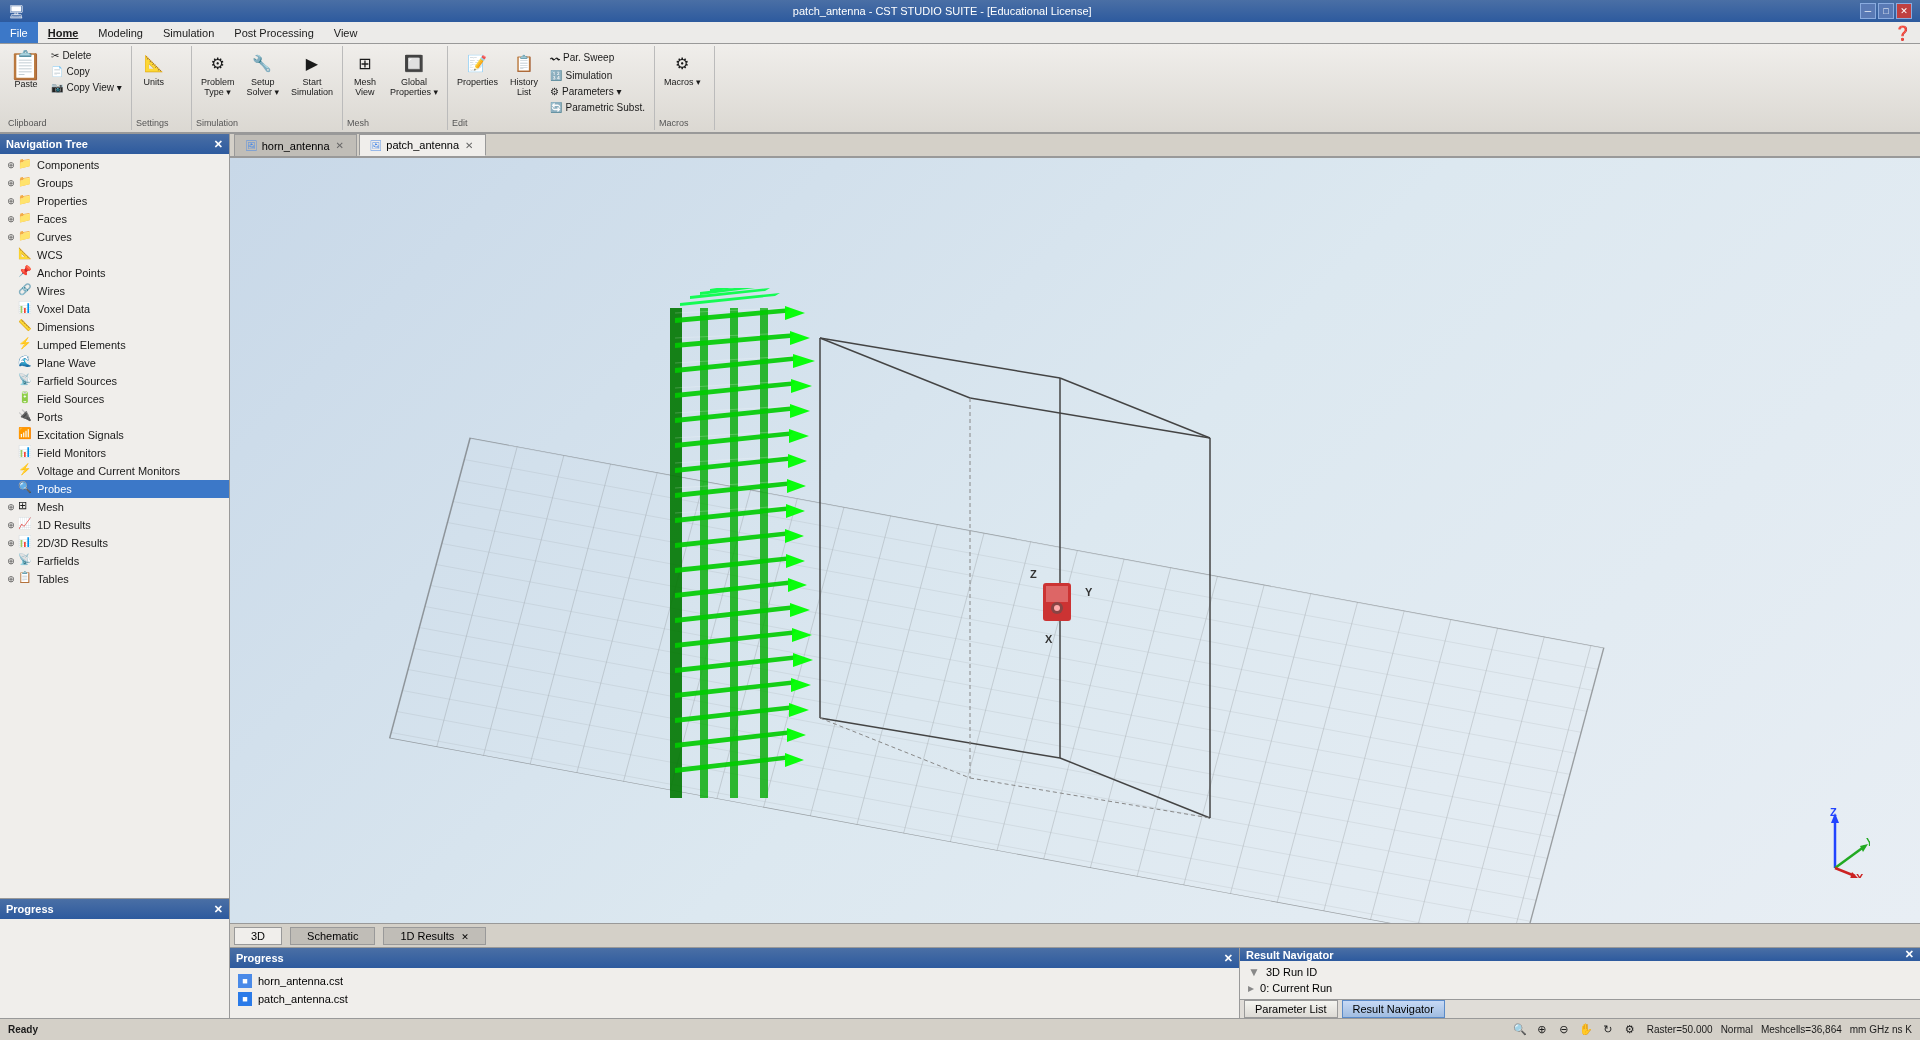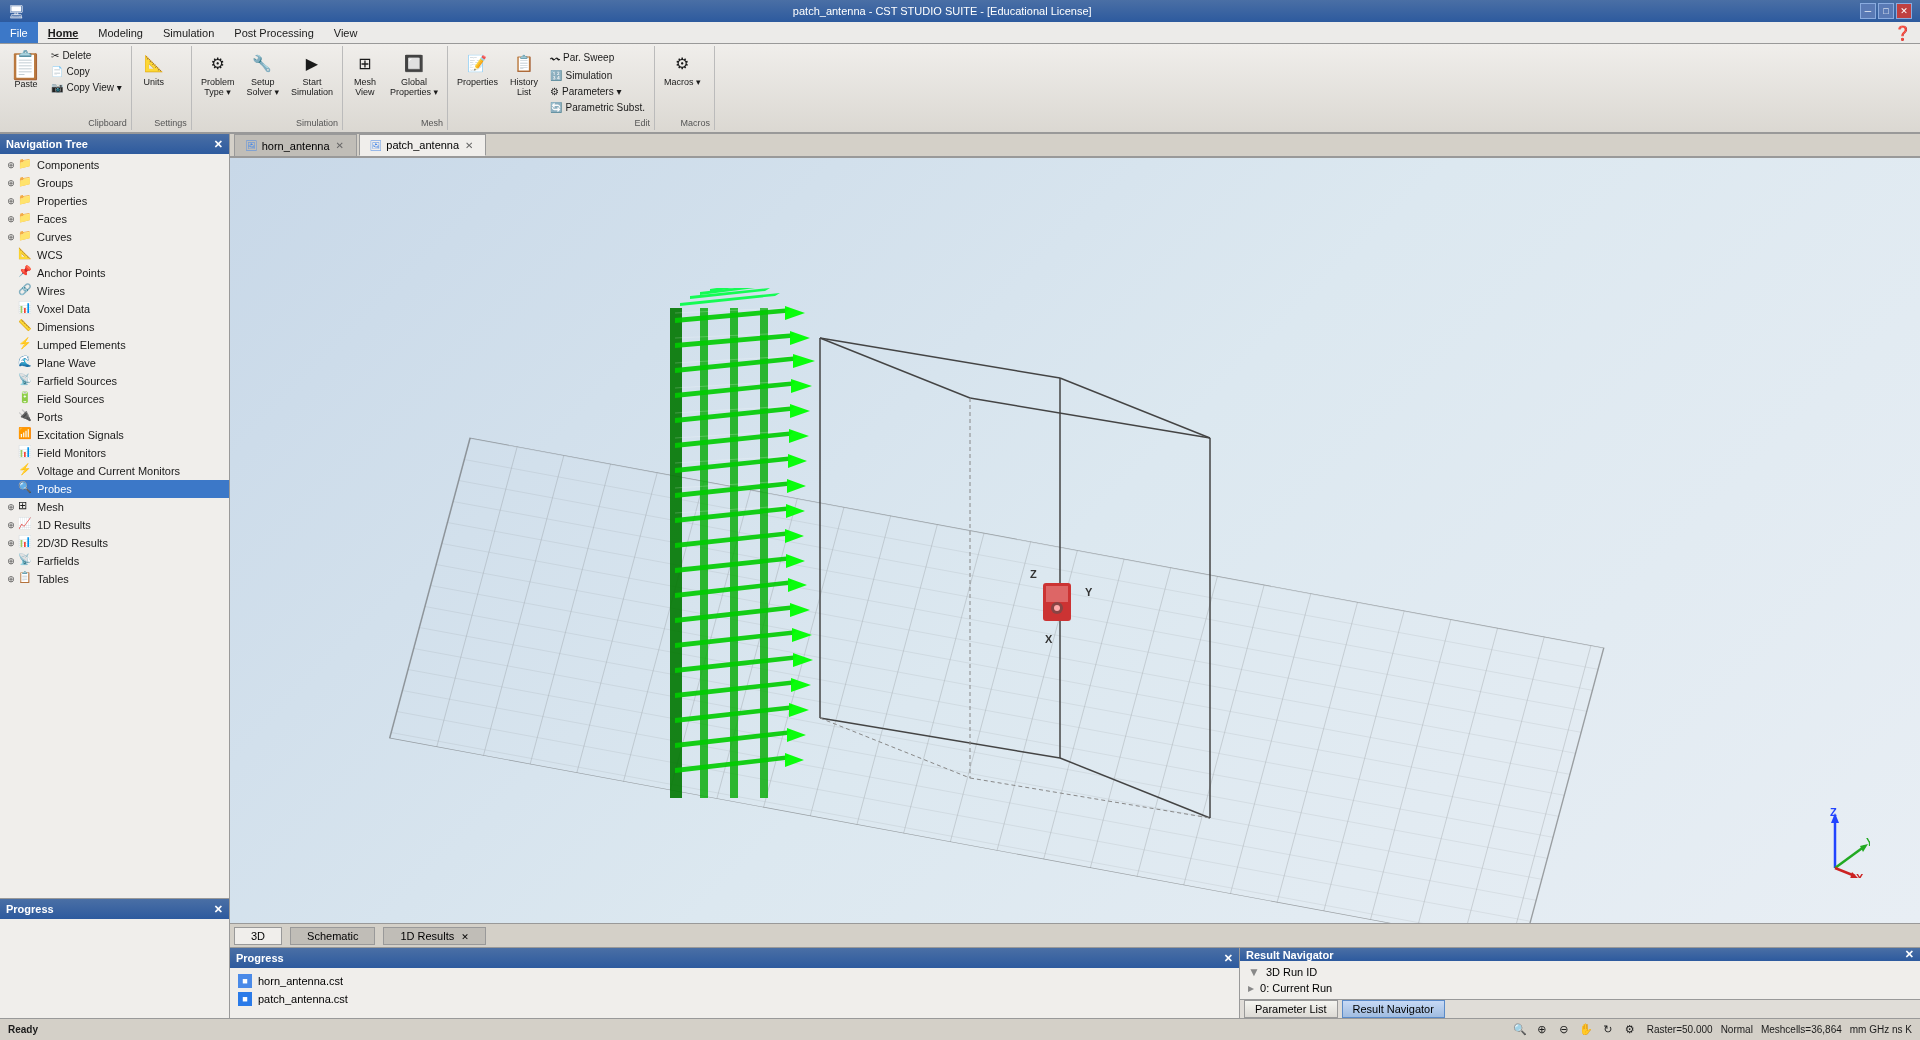--- a/index.html
+++ b/index.html
@@ -68,21 +68,21 @@
       min-width: 50px;
     }
     .ribbon-group-content {
       display: flex;
       flex: 1;
       align-items: flex-start;
       gap: 2px;
     }
     .ribbon-group-label {
       font-size: 9px;
-      text-align: right;
+      text-align: left;
       color: #555;
       padding-top: 2px;
     }
     .ribbon-btn {
       display: flex;
       flex-direction: column;
       align-items: center;
       justify-content: center;
       padding: 2px 4px;
       cursor: pointer;

